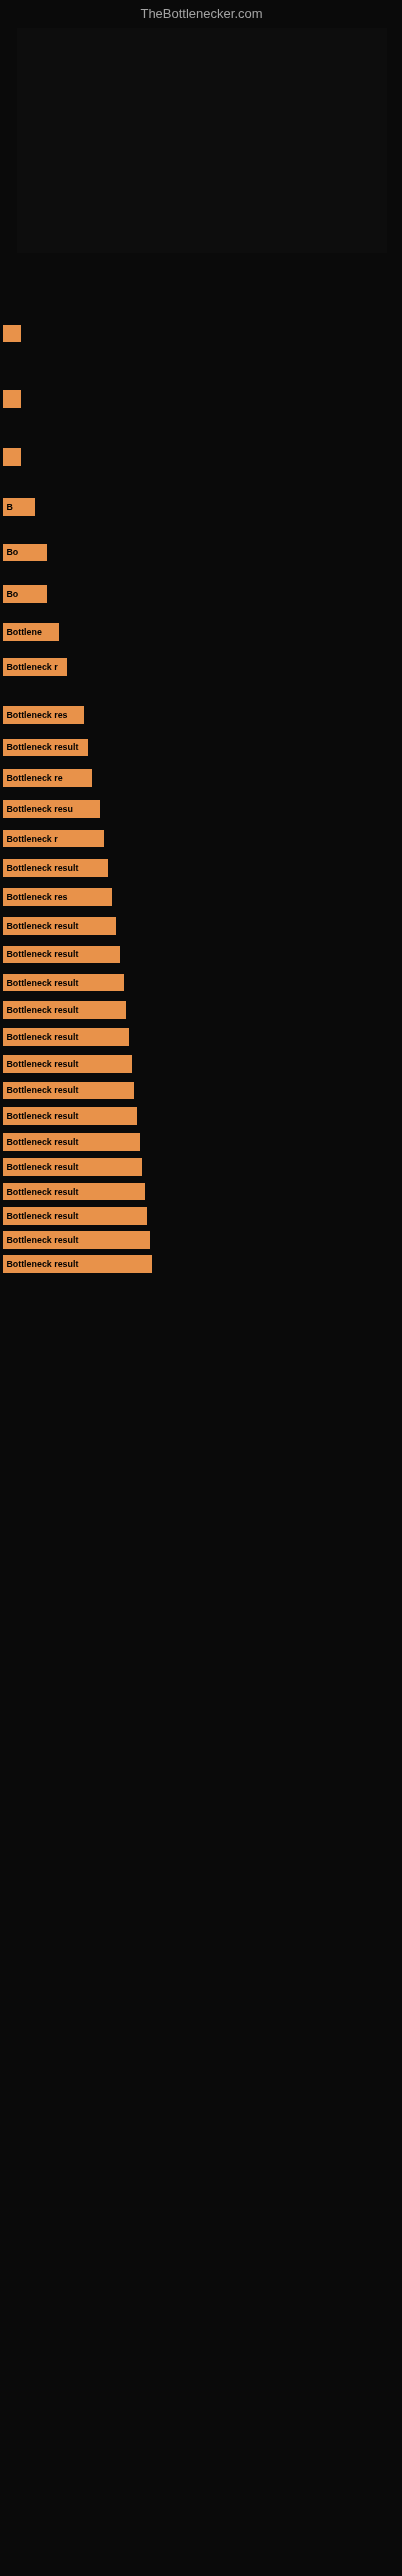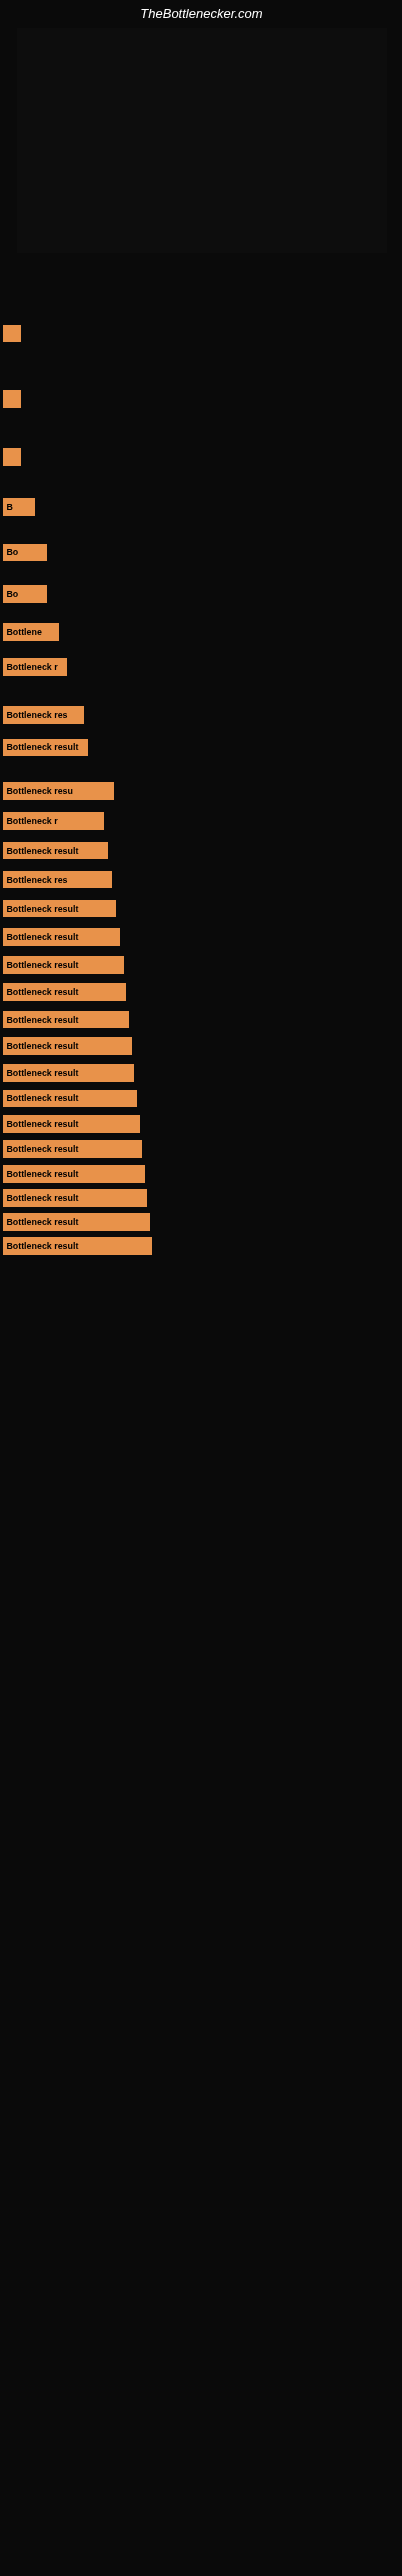--- a/index.html
+++ b/index.html
@@ -10,26 +10,25 @@
     body {
       background-color: #0a0a0a;
       width: 403px;
       min-height: 2576px;
       font-family: Arial, sans-serif;
       position: relative;
       overflow-x: hidden;
     }
 
     .site-title {
-      color: #ffffff;
+      color: #a3a3a3;
       font-size: 13px;
       text-align: center;
       padding-top: 6.4px;
       padding-bottom: 3.2px;
-      font-style: italic;
     }
 
     .chart-area {
       background-color: #0d0d0d;
       width: 370px;
       height: 225px;
       margin: 3.2px auto 0 auto;
       position: relative;
     }
 
@@ -101,23 +100,26 @@
     <div style="height: 16px;"></div>
     <div style="height: 14.5px;"></div>
     <div class="result-bar-container">
       <div class="result-bar" style="width: 81px;">Bottleneck res</div>
     </div>
     <div style="height: 14.5px;"></div>
     <div class="result-bar-container">
       <div class="result-bar" style="width: 85px;">Bottleneck result</div>
     </div>
     <div style="height: 13px;"></div>
+    <div class="result-bar-container">
+      <div class="result-bar" style="width: 89px;">Bottleneck re</div>
+    </div>
     <div style="height: 13px;"></div>
     <div class="result-bar-container">
-      <div class="result-bar" style="width: 111px;">Bottleneck resu</div>
+      <div class="result-bar" style="width: 97px;">Bottleneck resu</div>
     </div>
     <div style="height: 12px;"></div>
     <div class="result-bar-container">
       <div class="result-bar" style="width: 101px;">Bottleneck r</div>
     </div>
     <div style="height: 12px;"></div>
     <div class="result-bar-container">
       <div class="result-bar" style="width: 105px;">Bottleneck result</div>
     </div>
     <div style="height: 11.3px;"></div>

